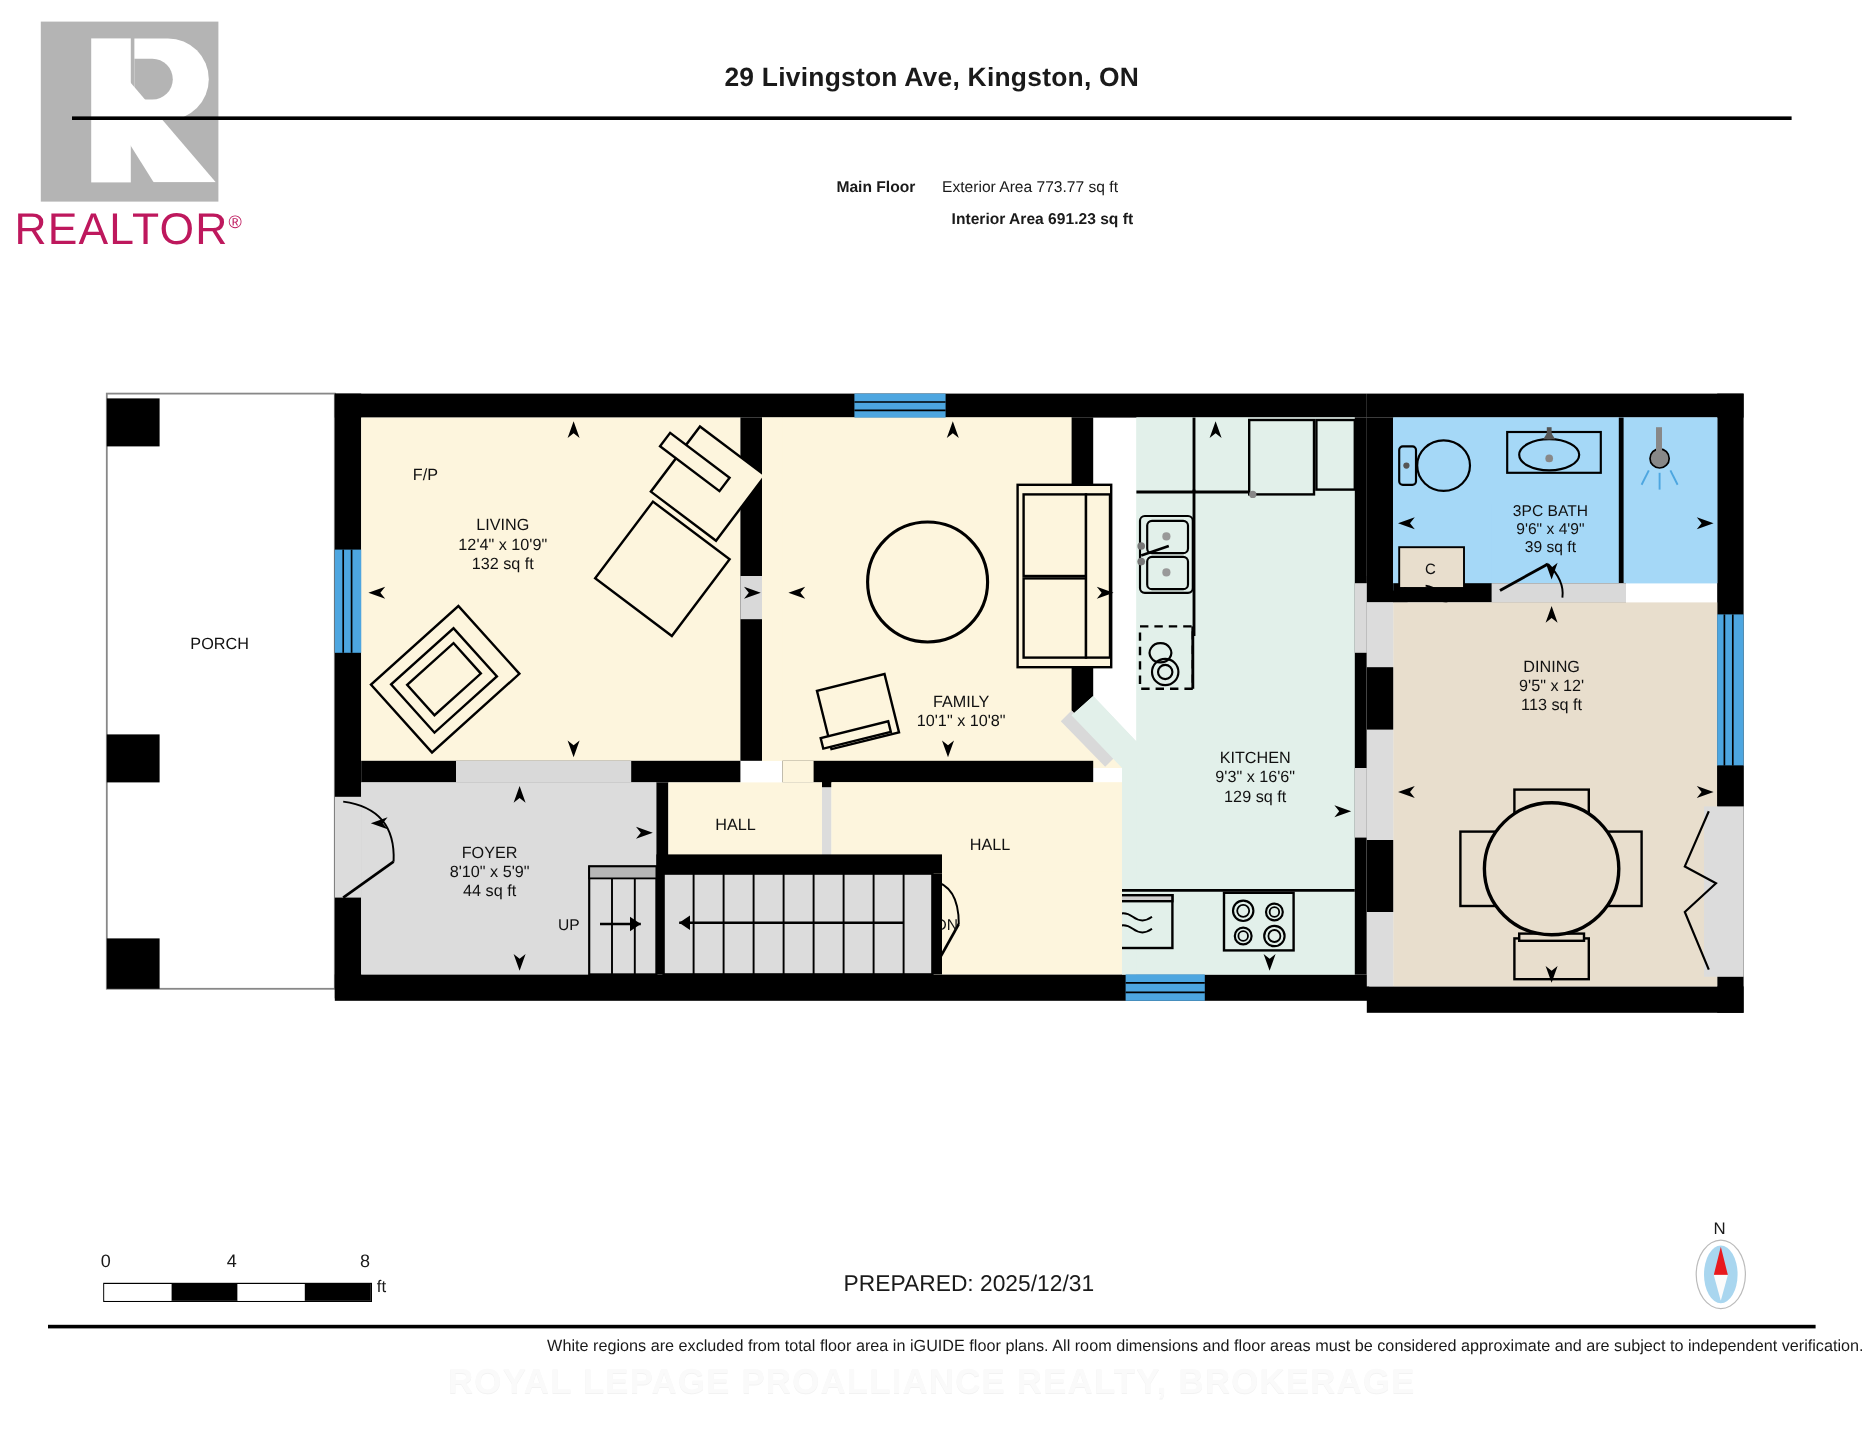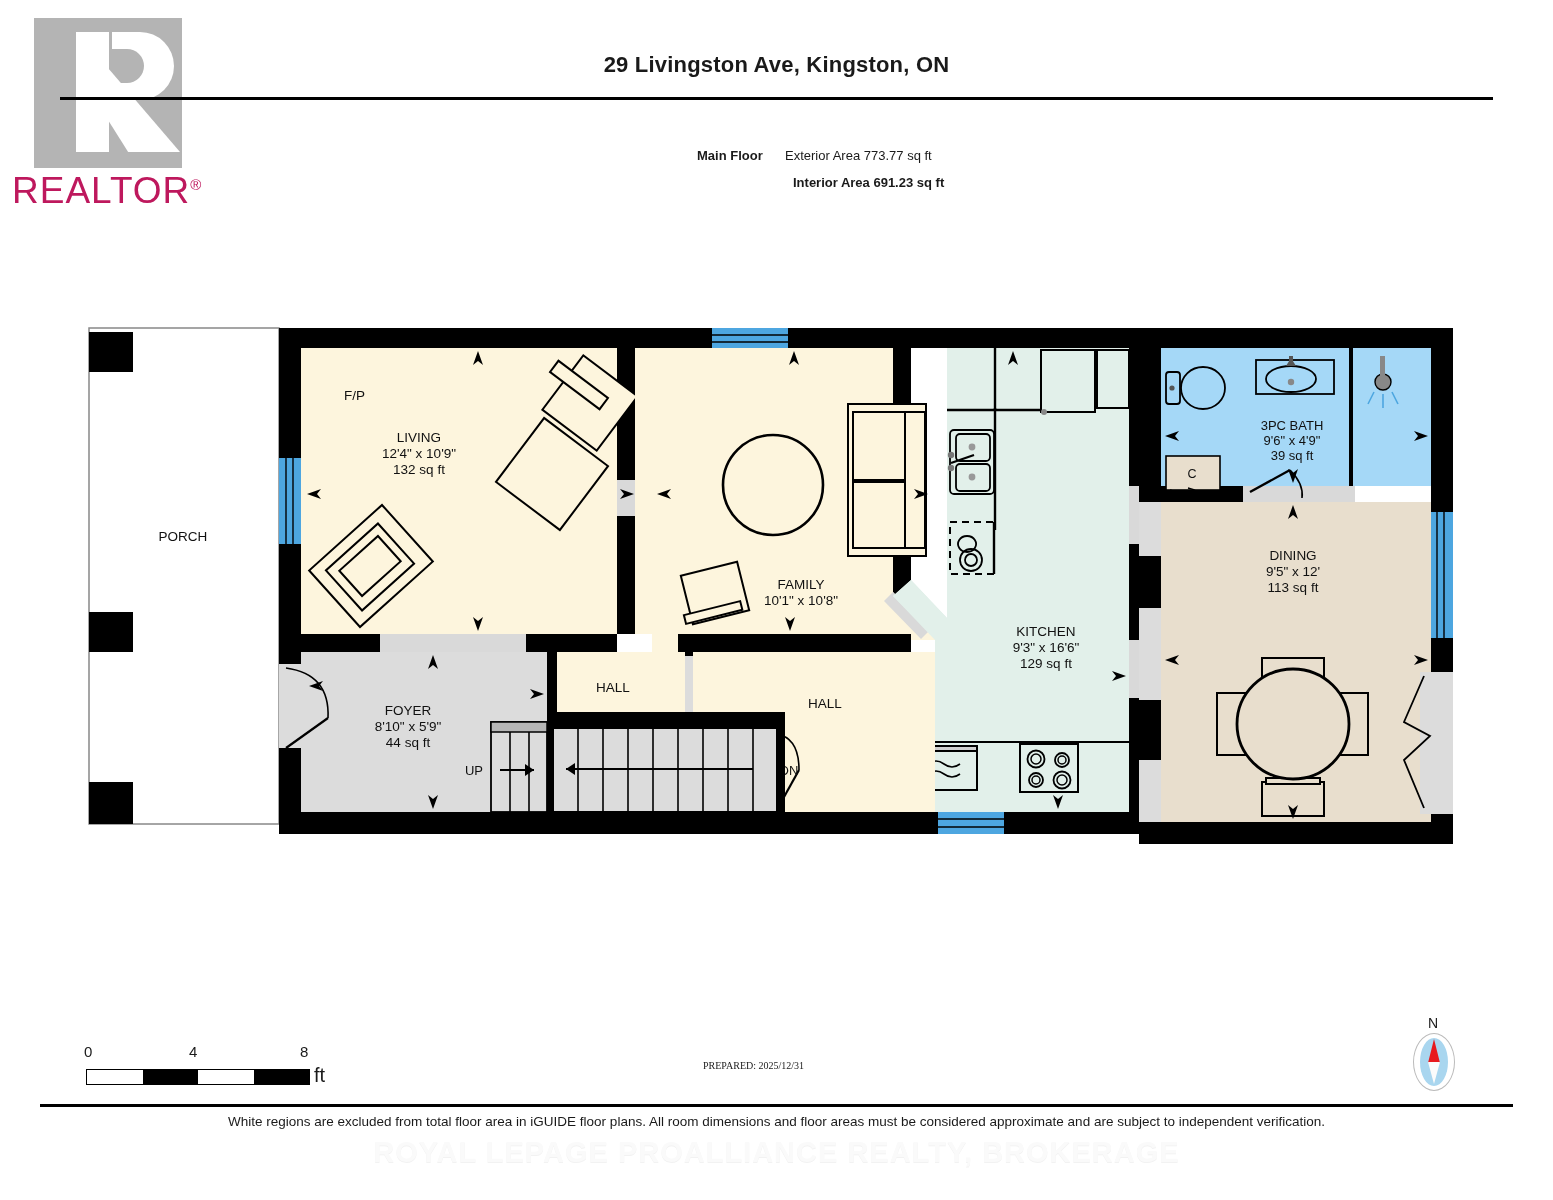--- a/index.html
+++ b/index.html
@@ -36,37 +36,37 @@
   
   #scalebar{position:absolute;left:86px;top:1069px;width:222px;height:14px;
         border:1px solid #000;display:flex;}
   #scalebar i{flex:1;display:block;}
   #scalebar i:nth-child(odd){background:#fff;}
   #scalebar i:nth-child(even){background:#000;}
   .sc-num{position:absolute;font-size:15px;}
   #sc0{left:84px;top:1043px;}
   #sc4{left:189px;top:1043px;}
   #sc8{left:300px;top:1043px;}
-  #scft{left:314px;top:1064px;font-size:20px;}
-
-  #prepared{position:absolute;left:703px;top:1060px;font-size:10px;font-family:Liberation Serif, serif;}
+  #scft{left:314px;top:1064px;font-size:14px;}
+
+  #prepared{position:absolute;left:703px;top:1060px;font-size:19px;}
 
   #compass{position:absolute;left:1406px;top:1015px;width:54px;height:78px;}
   #compass .n{position:absolute;left:0;top:0;width:54px;text-align:center;font-size:14px;}
   #compass .dial{position:absolute;left:7px;top:18px;width:40px;height:56px;border-radius:50%;
         border:1px solid #bbb;background:#fff;overflow:hidden;}
   #compass .lobe{position:absolute;left:6px;top:4px;width:28px;height:48px;border-radius:50%;
         background:#a9d6ef;}
   #compass .nd{position:absolute;left:14px;top:5px;width:12px;height:24px;background:#e8191d;
         clip-path:polygon(50% 0,100% 100%,0 100%);}
   #compass .sd{position:absolute;left:14px;top:28px;width:12px;height:22px;background:#fbfbfb;
         clip-path:polygon(50% 100%,100% 0,0 0);}
 
   #foot-rule{position:absolute;left:40px;top:1104px;width:1473px;height:3px;background:#000;}
-  #disclaimer{position:absolute;left:0;top:1114px;width:1553px;text-align:center;font-size:13.5px;}
+  #disclaimer{position:absolute;left:0;top:1114px;width:1553px;text-align:right;font-size:13.5px;}
 
   #watermark{position:absolute;left:0;top:1136px;width:1553px;text-align:center;
         font-size:29px;font-weight:bold;color:#fafafa;letter-spacing:1px;
         text-shadow:0 1px 0 #f2f2f2;}
 </style>
 </head>
 <body>
 
 <div id="realtor-logo">
   <div class="mark">

